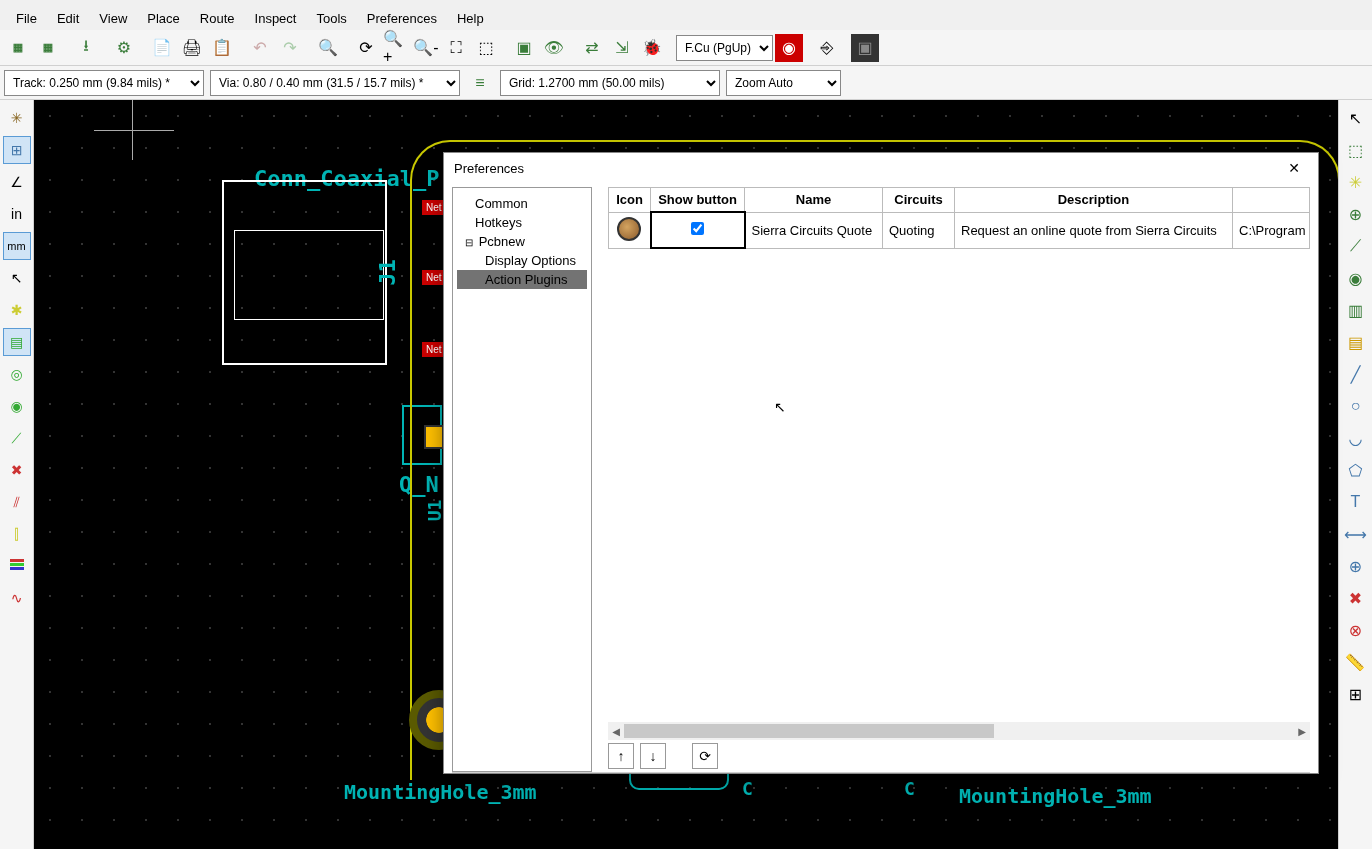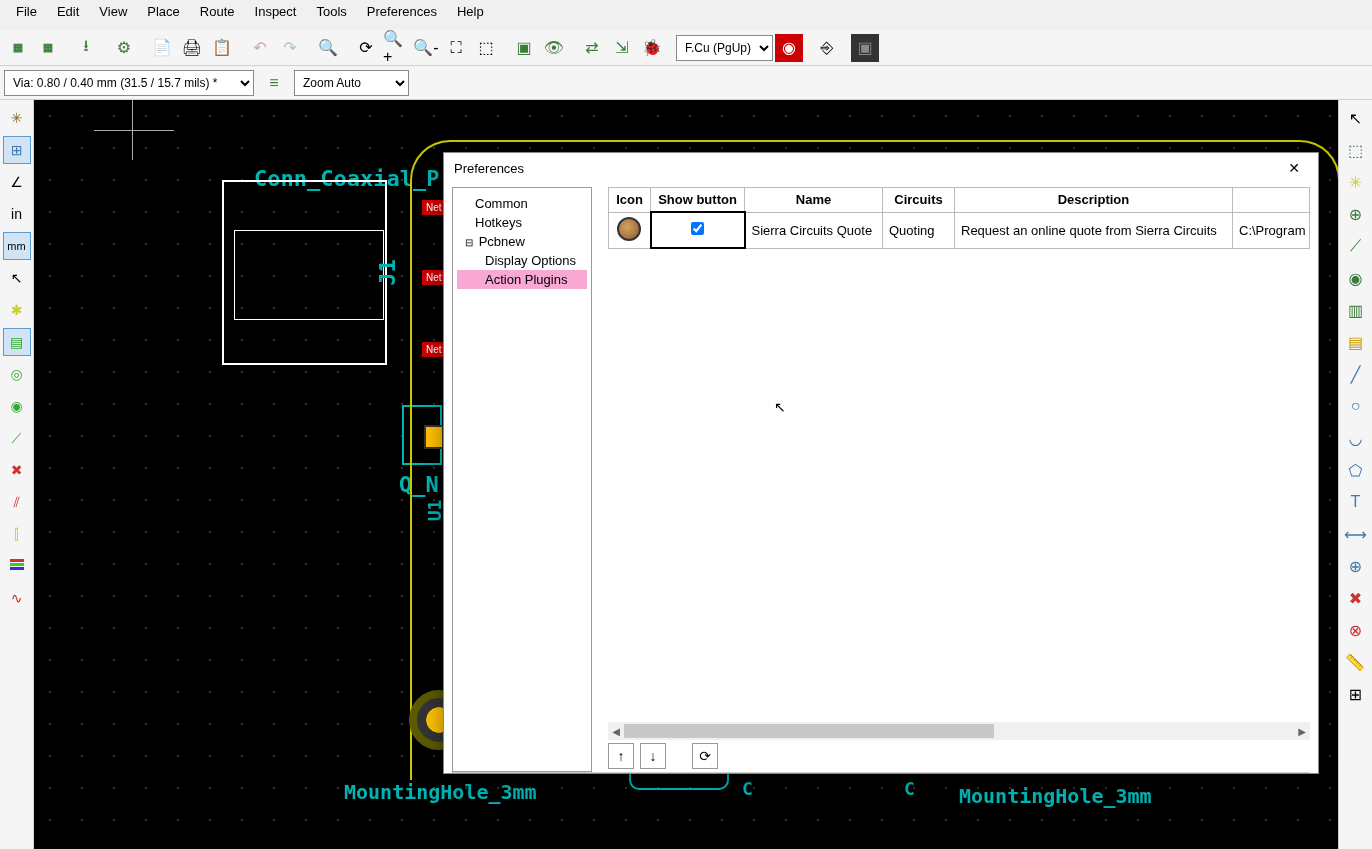--- a/index.html
+++ b/index.html
@@ -1,19 +1,19 @@
 <!DOCTYPE html>
 <html><head>
 <meta charset="utf-8">
 <style>
   * { box-sizing: border-box; margin: 0; padding: 0; font-family: "Segoe UI", Tahoma, sans-serif; }
   body { width: 1372px; height: 849px; overflow: hidden; background: #fff; position: relative; }
 
   
-  .menubar { height: 30px; background: #f0f0f0; display: flex; align-items: flex-start; padding: 0 6px; font-size: 13px; }
+  .menubar { height: 30px; background: #f0f0f0; display: flex; align-items: flex-end; padding: 0 6px; font-size: 13px; }
   .menubar span { padding: 4px 10px; cursor: default; }
 
   
   .toolbar { height: 36px; background: #f5f5f5; border-bottom: 1px solid #d0d0d0; display: flex; align-items: center; padding: 0 4px; gap: 2px; }
   .tb-btn { width: 28px; height: 28px; display: flex; align-items: center; justify-content: center; border: 1px solid transparent; font-size: 16px; cursor: pointer; }
   .tb-sep { width: 6px; }
   .tb-select { height: 26px; font-size: 12px; border: 1px solid #888; background: #fff; padding: 0 4px; }
 
   .toolbar2 { height: 34px; background: #f5f5f5; border-bottom: 1px solid #d0d0d0; display: flex; align-items: center; padding: 0 4px; gap: 6px; }
 
@@ -31,21 +31,21 @@
   .net-tag { position: absolute; background: #c00; color: #fff; font-size: 10px; padding: 2px 4px; }
 
   
   .dialog { position: absolute; left: 443px; top: 152px; width: 876px; height: 622px; background: #fff; border: 1px solid #888; box-shadow: 0 4px 20px rgba(0,0,0,0.4); display: flex; flex-direction: column; }
   .dlg-title { height: 30px; display: flex; align-items: center; padding: 0 10px; font-size: 13px; }
   .dlg-close { margin-left: auto; width: 28px; height: 22px; display: flex; align-items: center; justify-content: center; cursor: pointer; font-size: 14px; }
   .dlg-body { flex: 1; display: flex; padding: 4px 8px 0 8px; gap: 16px; overflow: hidden; }
   .tree { width: 140px; border: 1px solid #999; padding: 6px 4px; font-size: 13px; }
   .tree-item { padding: 2px 2px 2px 8px; cursor: pointer; white-space: nowrap; }
   .tree-item.child { padding-left: 28px; }
-  .tree-item.selected { background: #f9a8d4; }
+  .tree-item.selected { background: #737373; }
   .tree-item .expander { display: inline-block; width: 10px; font-size: 10px; }
 
   .grid-area { flex: 1; display: flex; flex-direction: column; min-width: 0; }
   .grid-wrap { flex: 1; overflow: hidden; border: 0; }
   table.grid { border-collapse: collapse; width: 100%; font-size: 13px; table-layout: fixed; }
   table.grid th, table.grid td { border: 1px solid #bbb; padding: 4px 6px; text-align: left; white-space: nowrap; overflow: hidden; }
   table.grid th { font-weight: bold; text-align: center; background: #fff; }
   .cell-check { text-align: center !important; }
   .cell-check.focused { border: 2px solid #000 !important; }
   .plugin-icon { width: 24px; height: 24px; border-radius: 50%; background: radial-gradient(circle at 40% 40%, #d4a460, #8b5a2b); border: 2px solid #333; display: inline-block; }
@@ -116,24 +116,30 @@
     <option>F.Cu (PgUp)</option>
   </select>
   <div class="tb-btn" style="background:#c00;color:#fff">◉</div>
   <div class="tb-sep"></div>
   <div class="tb-btn">⎆</div>
   <div class="tb-sep"></div>
   <div class="tb-btn" style="background:#333;color:#888">▣</div>
 </div>
 
 <div class="toolbar2">
+  <select class="tb-select" style="width:200px">
+    <option>Track: 0.250 mm (9.84 mils) *</option>
+  </select>
   <select class="tb-select" style="width:250px">
     <option>Via: 0.80 / 0.40 mm (31.5 / 15.7 mils) *</option>
   </select>
   <div class="tb-btn" style="color:#3a7d3a">≡</div>
+  <select class="tb-select" style="width:220px">
+    <option>Grid: 1.2700 mm (50.00 mils)</option>
+  </select>
   <select class="tb-select" style="width:115px">
     <option>Zoom Auto</option>
   </select>
 </div>
 
 <div class="main">
   <div class="left-toolbar">
     <div class="lb-btn" style="color:#862">✳</div>
     <div class="lb-btn active" style="color:#47a">⊞</div>
     <div class="lb-btn">∠</div>

